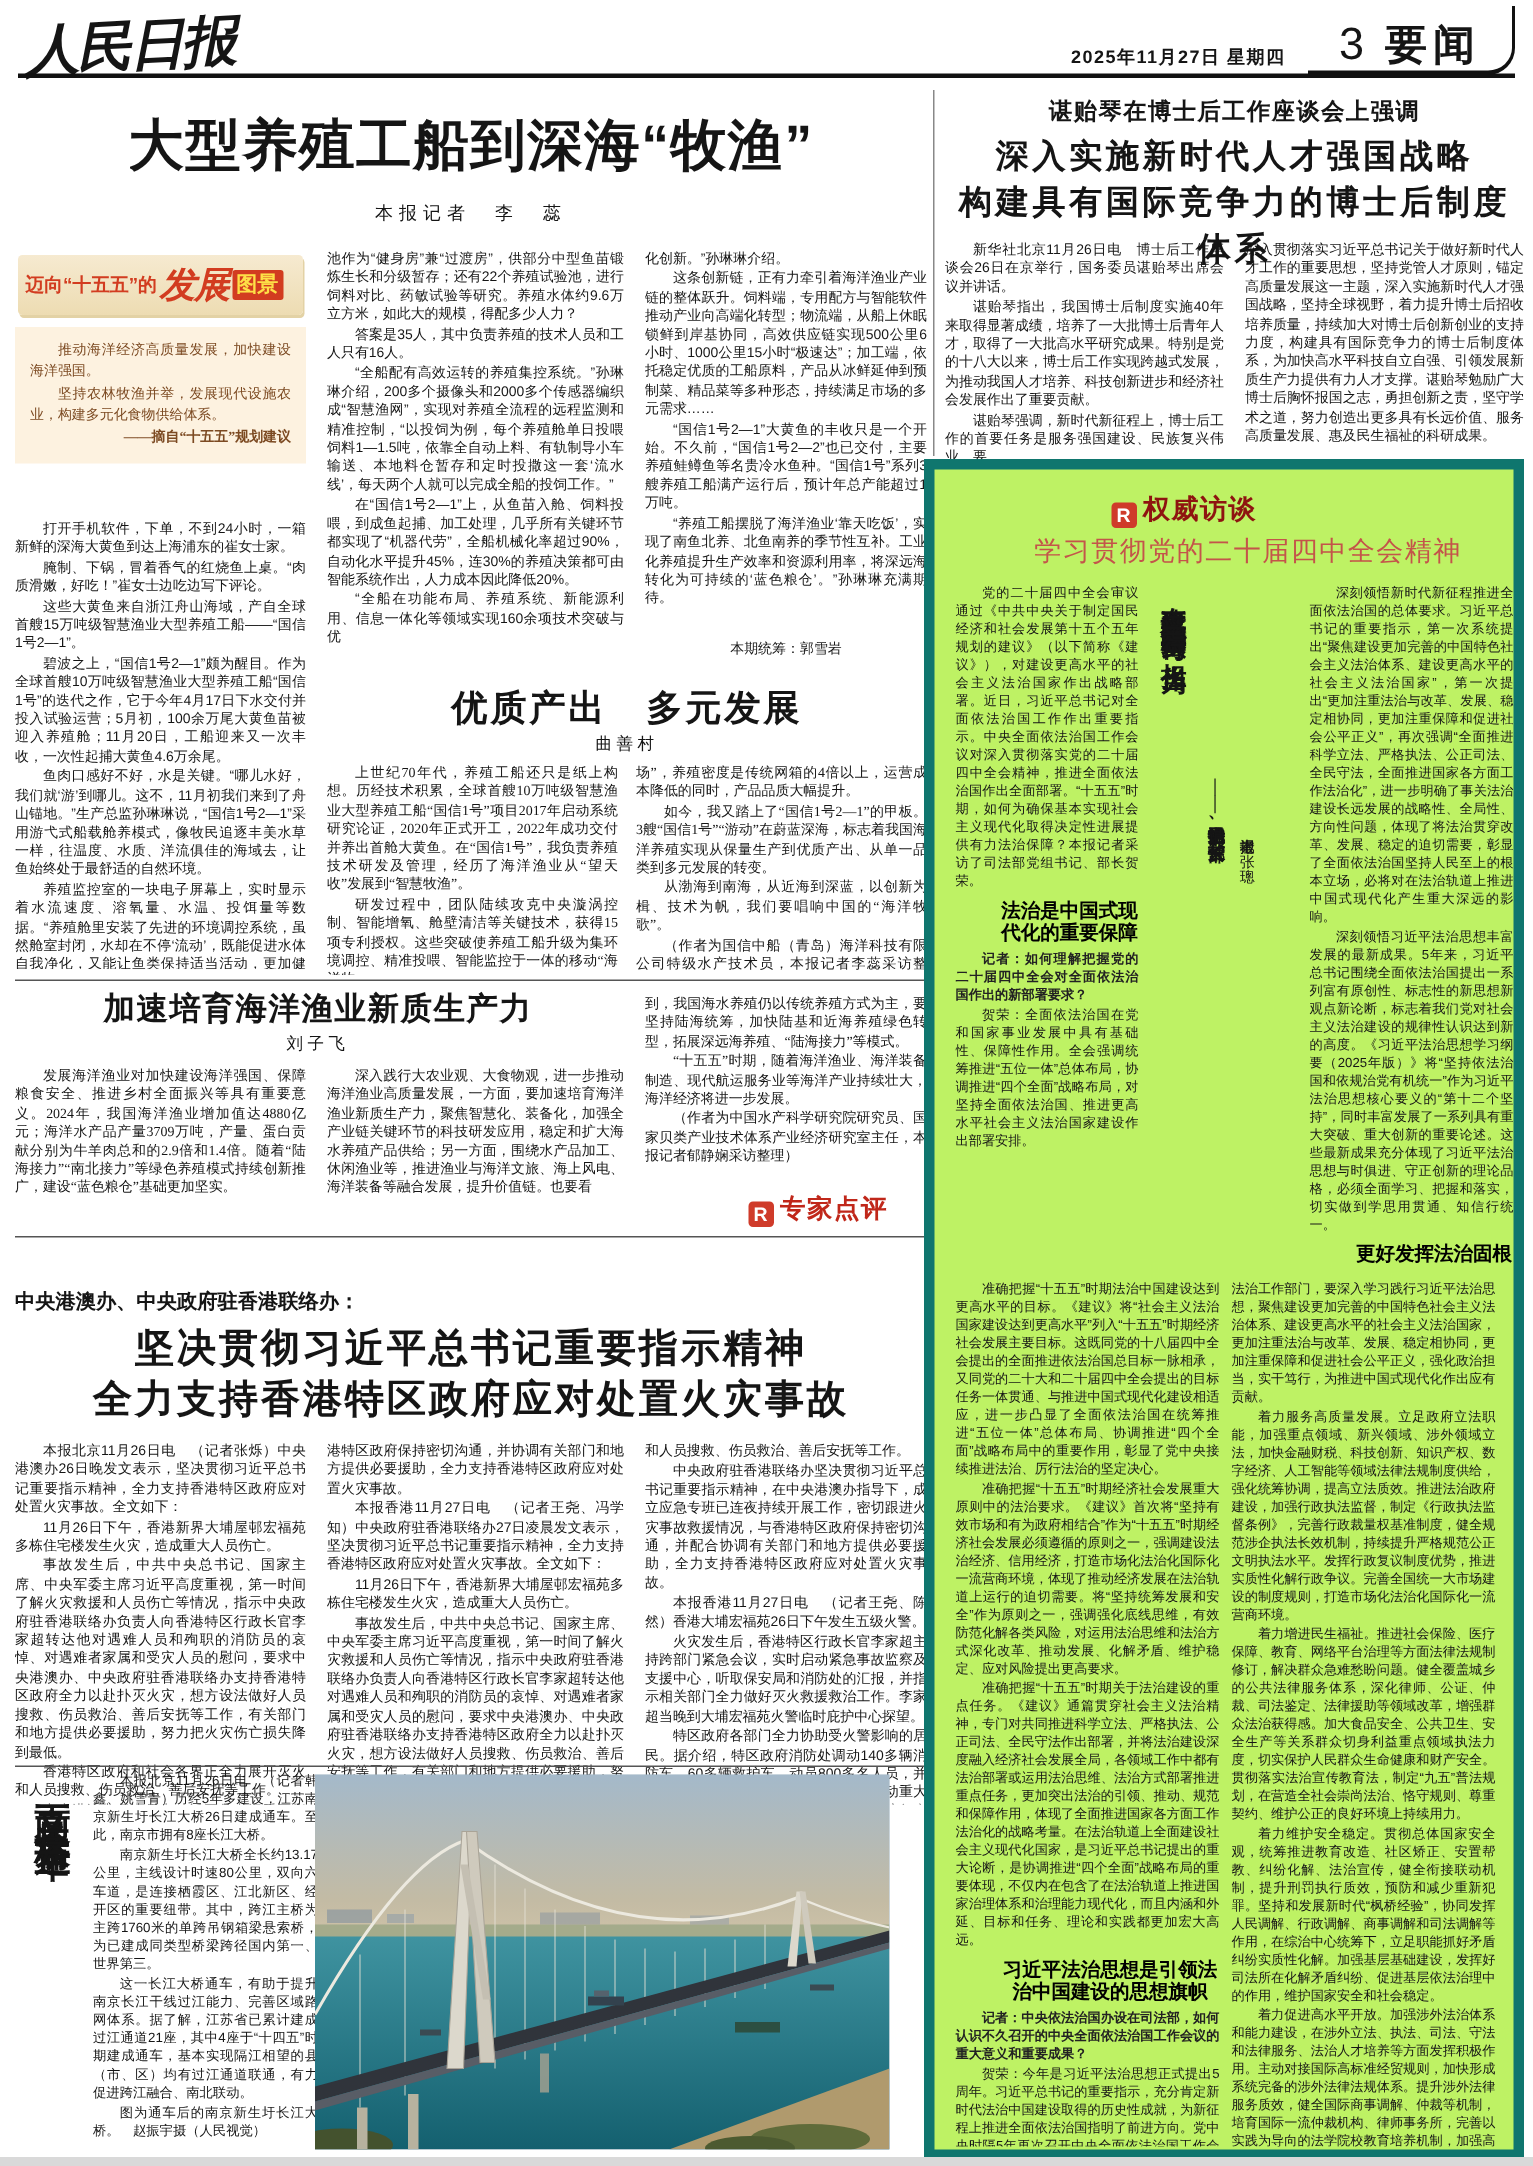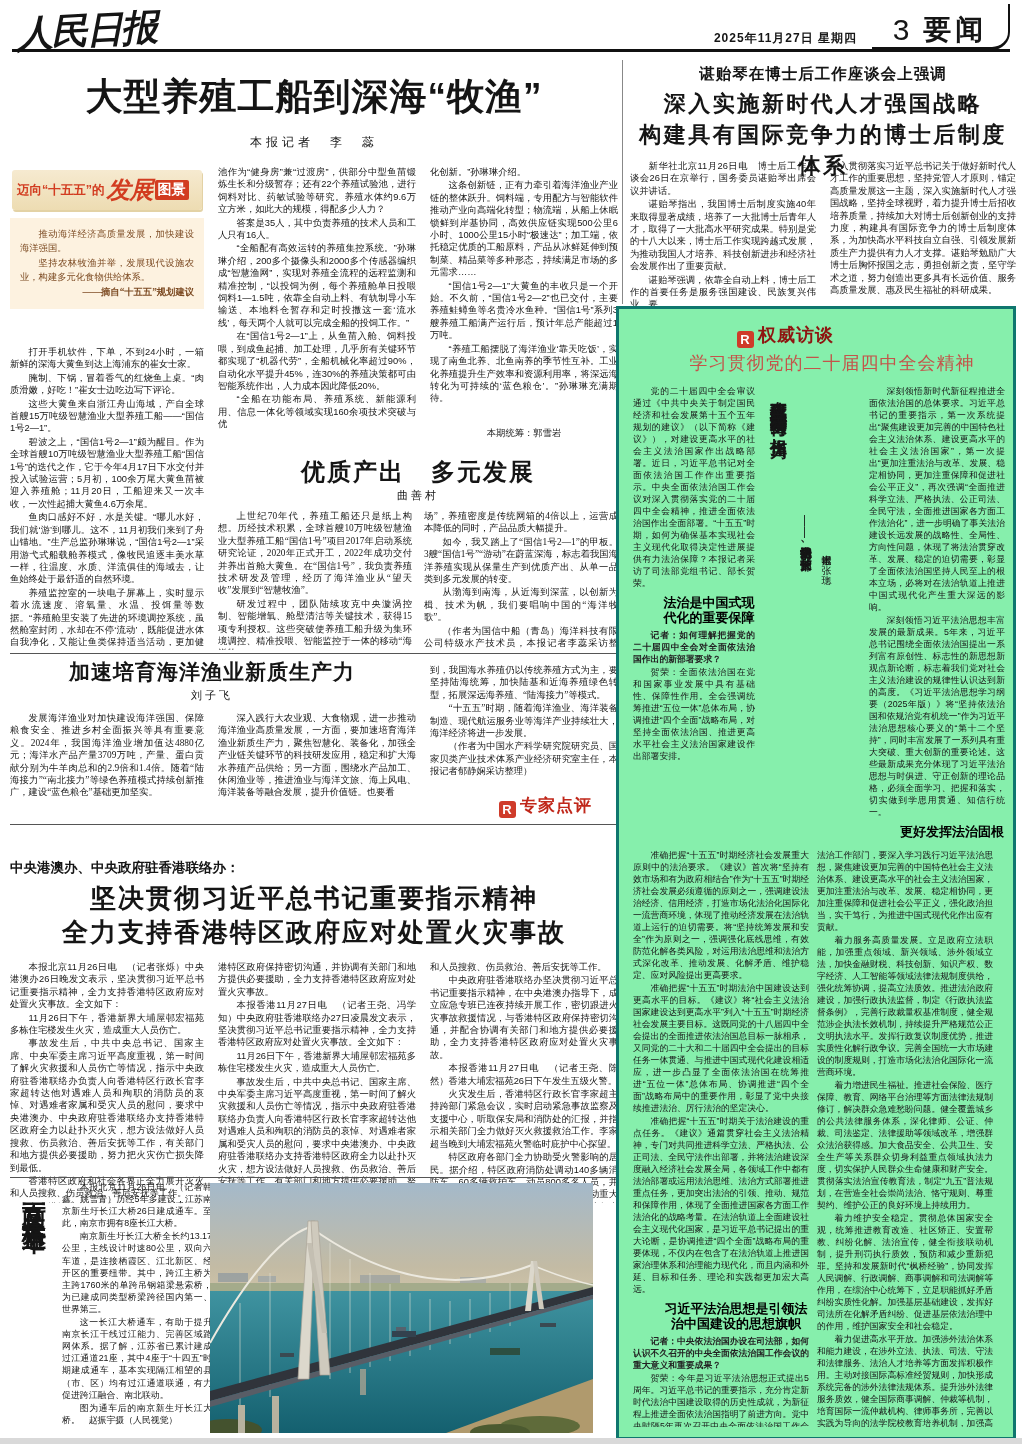--- a/index.html
+++ b/index.html
@@ -30,21 +30,21 @@
   #a1{left:10px;top:58px;width:608px;height:594px;}
   #a1 .hl{position:absolute;top:14px;width:100%;text-align:center;font-size:37px;font-weight:900;letter-spacing:1px;}
   #a1 .byl{position:absolute;top:76px;width:100%;text-align:center;font-size:12px;
            font-family:"Liberation Serif","DejaVu Serif",serif;letter-spacing:4px;}
   .badge{position:absolute;left:2px;top:112px;width:190px;height:40px;
          background:linear-gradient(180deg,#f6ead0,#eddcb2);border-radius:3px;display:flex;align-items:center;
          padding:0 5px;box-sizing:border-box;gap:2px;box-shadow:1px 2px 0 #e3d2a5;}
   .badge .b1{color:#d23c20;font-weight:900;font-size:12.5px;}
   .badge .b2{color:#d23c20;font-weight:900;font-style:italic;font-size:24px;
              font-family:"Liberation Serif","DejaVu Serif",serif;letter-spacing:-1px;}
-  .badge .b3{color:#ffffff;background:#d23c20;font-weight:900;font-size:14px;padding:1px 3px;border-radius:2px;}
+  .badge .b3{color:#fde047;background:#d23c20;font-weight:900;font-size:14px;padding:1px 3px;border-radius:2px;}
   .quote{position:absolute;left:0;top:160px;width:194px;background:#fdf2e0;padding:9px 10px;box-sizing:border-box;
          font-family:"Liberation Serif","DejaVu Serif",serif;color:#7c4a22;font-size:9.3px;line-height:14px;}
   .quote p.src{text-indent:0;text-align:right;font-weight:700;}
   #a1c1{left:0;top:288px;width:194px;height:300px;}
   #a1c2{left:208px;top:108px;width:198px;height:288px;}
   #a1c3{left:420px;top:108px;width:188px;height:288px;}
   
   #a1b{left:208px;top:398px;width:400px;height:194px;}
   #a1b .hl2{position:absolute;top:0;width:100%;text-align:center;font-size:24px;font-weight:900;letter-spacing:2px;}
   #a1b .byl{position:absolute;top:32px;width:100%;text-align:center;font-size:11px;
@@ -77,21 +77,21 @@
            letter-spacing:3px;}
   #a5c1{left:52px;top:0;width:150px;height:253px;font-size:8.9px;line-height:12.1px;}
   .photo{position:absolute;left:200px;top:2px;width:383px;height:250px;background:#9db3c2;overflow:hidden;}
   
   #a2{left:630px;top:60px;width:386px;height:246px;}
   #a2 .kick{position:absolute;top:4px;width:100%;text-align:center;font-size:15.5px;font-weight:900;letter-spacing:1px;}
   #a2 .hl{position:absolute;top:28px;width:100%;text-align:center;font-size:22px;font-weight:900;letter-spacing:2.5px;line-height:31px;}
   #a2c1{left:0;top:100px;width:186px;height:146px;}
   #a2c2{left:200px;top:100px;width:186px;height:146px;}
   
-  #redbox{left:616px;top:306px;width:400px;height:1134px;border:3px solid #0f766e;box-sizing:border-box;background:#86efac;}
+  #redbox{left:616px;top:306px;width:400px;height:1134px;border:7px solid #0f766e;box-sizing:border-box;background:#bef264;}
   #redbox .brand{position:absolute;left:118px;top:14px;font-size:18px;font-weight:900;color:#8e1410;letter-spacing:1px;}
   #redbox .theme{position:absolute;left:16px;top:42px;width:100%;text-align:center;font-size:18px;color:#c4544a;letter-spacing:1px;}
   .ibody{font-size:8.8px;line-height:12px;}
   #iul{left:14px;top:76px;width:122px;height:454px;}
   #imid{left:142px;top:78px;width:104px;height:452px;display:flex;}
   #iur{left:250px;top:76px;width:136px;height:454px;}
   #ill{left:14px;top:540px;width:176px;height:578px;}
   #ilr{left:198px;top:540px;width:176px;height:578px;}
   .vh1{writing-mode:vertical-rl;font-size:17px;font-weight:900;line-height:34px;letter-spacing:1px;height:452px;}
   .vh2{writing-mode:vertical-rl;font-size:11.5px;font-weight:700;margin-top:128px;height:300px;line-height:22px;
@@ -290,21 +290,21 @@
 
   <section id="a2" class="abs">
     <div class="kick">谌贻琴在博士后工作座谈会上强调</div>
     <div class="hl">
       <div>深入实施新时代人才强国战略</div>
       <div>构建具有国际竞争力的博士后制度体系</div>
     </div>
     <div id="a2c1" class="abs col body">
         <p>新华社北京11月26日电　博士后工作座谈会26日在京举行，国务委员谌贻琴出席会议并讲话。</p>
         <p>谌贻琴指出，我国博士后制度实施40年来取得显著成绩，培养了一大批博士后青年人才，取得了一大批高水平研究成果。特别是党的十八大以来，博士后工作实现跨越式发展，为推动我国人才培养、科技创新进步和经济社会发展作出了重要贡献。</p>
-        <p>谌贻琴强调，依靠全自动上料，博士后工作的首要任务是服务强国建设、民族复兴伟业。要</p>
+        <p>谌贻琴强调，新时代新征程上，博士后工作的首要任务是服务强国建设、民族复兴伟业。要</p>
       </div>
     <div id="a2c2" class="abs col body">
         <p class="cont">深入贯彻落实习近平总书记关于做好新时代人才工作的重要思想，坚持党管人才原则，锚定高质量发展这一主题，深入实施新时代人才强国战略，坚持全球视野，着力提升博士后招收培养质量，持续加大对博士后创新创业的支持力度，构建具有国际竞争力的博士后制度体系，为加快高水平科技自立自强、引领发展新质生产力提供有力人才支撑。谌贻琴勉励广大博士后胸怀报国之志，勇担创新之责，坚守学术之道，努力创造出更多具有长远价值、服务高质量发展、惠及民生福祉的科研成果。</p>
       </div>
   </section>
 
   <div class="vdivider" style="left:622px;top:60px;height:244px;"></div>
 
   <section id="redbox" class="abs">
     <div class="brand">
@@ -321,22 +321,22 @@
       <div class="vh1">在建设更高水平社会主义法治国家中实干笃行、担当作为</div>
       <div class="vh2">——访司法部党组书记、部长贺荣</div>
       <div class="vh3">本报记者　张　璁</div>
     </div>
     <div id="iur" class="abs col ibody">
         <p>深刻领悟新时代新征程推进全面依法治国的总体要求。习近平总书记的重要指示，第一次系统提出“聚焦建设更加完善的中国特色社会主义法治体系、建设更高水平的社会主义法治国家”，第一次提出“更加注重法治与改革、发展、稳定相协同，更加注重保障和促进社会公平正义”，再次强调“全面推进科学立法、严格执法、公正司法、全民守法，全面推进国家各方面工作法治化”，进一步明确了事关法治建设长远发展的战略性、全局性、方向性问题，体现了将法治贯穿改革、发展、稳定的迫切需要，彰显了全面依法治国坚持人民至上的根本立场，必将对在法治轨道上推进中国式现代化产生重大深远的影响。</p>
         <p>深刻领悟习近平法治思想丰富发展的最新成果。5年来，习近平总书记围绕全面依法治国提出一系列富有原创性、标志性的新思想新观点新论断，标志着我们党对社会主义法治建设的规律性认识达到新的高度。《习近平法治思想学习纲要（2025年版）》将“坚持依法治国和依规治党有机统一”作为习近平法治思想核心要义的“第十二个坚持”，同时丰富发展了一系列具有重大突破、重大创新的重要论述。这些最新成果充分体现了习近平法治思想与时俱进、守正创新的理论品格，必须全面学习、把握和落实，切实做到学思用贯通、知信行统一。</p>
         <p class="sub">更好发挥法治固根本、稳预期、利长远的保障作用</p>
       </div>
     <div id="ill" class="abs col ibody">
+        <p>准确把握“十五五”时期法治中国建设达到更高水平的目标。《建议》将“社会主义法治国家建设达到更高水平”列入“十五五”时期经济社会发展主要目标。这既同党的十八届四中全会提出的全面推进依法治国总目标一脉相承，又同党的二十大和二十届四中全会提出的目标任务一体贯通、与推进中国式现代化建设相适应，进一步凸显了全面依法治国在统筹推进“五位一体”总体布局、协调推进“四个全面”战略布局中的重要作用，彰显了党中央接续推进法治、厉行法治的坚定决心。</p>
         <p>准确把握“十五五”时期经济社会发展重大原则中的法治要求。《建议》首次将“坚持有效市场和有为政府相结合”作为“十五五”时期经济社会发展必须遵循的原则之一，强调建设法治经济、信用经济，打造市场化法治化国际化一流营商环境，体现了推动经济发展在法治轨道上运行的迫切需要。将“坚持统筹发展和安全”作为原则之一，强调强化底线思维，有效防范化解各类风险，对运用法治思维和法治方式深化改革、推动发展、化解矛盾、维护稳定、应对风险提出更高要求。</p>
-        <p>准确把握“十五五”时期法治中国建设达到更高水平的目标。《建议》将“社会主义法治国家建设达到更高水平”列入“十五五”时期经济社会发展主要目标。这既同党的十八届四中全会提出的全面推进依法治国总目标一脉相承，又同党的二十大和二十届四中全会提出的目标任务一体贯通、与推进中国式现代化建设相适应，进一步凸显了全面依法治国在统筹推进“五位一体”总体布局、协调推进“四个全面”战略布局中的重要作用，彰显了党中央接续推进法治、厉行法治的坚定决心。</p>
         <p>准确把握“十五五”时期关于法治建设的重点任务。《建议》通篇贯穿社会主义法治精神，专门对共同推进科学立法、严格执法、公正司法、全民守法作出部署，并将法治建设深度融入经济社会发展全局，各领域工作中都有法治部署或运用法治思维、法治方式部署推进重点任务，更加突出法治的引领、推动、规范和保障作用，体现了全面推进国家各方面工作法治化的战略考量。在法治轨道上全面建设社会主义现代化国家，是习近平总书记提出的重大论断，是协调推进“四个全面”战略布局的重要体现，不仅内在包含了在法治轨道上推进国家治理体系和治理能力现代化，而且内涵和外延、目标和任务、理论和实践都更加宏大高远。</p>
         <p class="sub">习近平法治思想是引领法治中国建设的思想旗帜</p>
         <p class="q">记者：中央依法治国办设在司法部，如何认识不久召开的中央全面依法治国工作会议的重大意义和重要成果？</p>
         <p>贺荣：今年是习近平法治思想正式提出5周年。习近平总书记的重要指示，充分肯定新时代法治中国建设取得的历史性成就，为新征程上推进全面依法治国指明了前进方向。党中央时隔5年再次召开中央全面依法治国工作会议，贯彻落实党的二十届四中全会精神，深入总结习近平法治思想最新理论成果、实践成果，对当前和今后一个时期全面依法治国作出全面部署。</p>
       </div>
     <div id="ilr" class="abs col ibody">
         <p class="cont">法治工作部门，要深入学习践行习近平法治思想，聚焦建设更加完善的中国特色社会主义法治体系、建设更高水平的社会主义法治国家，更加注重法治与改革、发展、稳定相协同，更加注重保障和促进社会公平正义，强化政治担当，实干笃行，为推进中国式现代化作出应有贡献。</p>
         <p>着力服务高质量发展。立足政府立法职能，加强重点领域、新兴领域、涉外领域立法，加快金融财税、科技创新、知识产权、数字经济、人工智能等领域法律法规制度供给，强化统筹协调，提高立法质效。推进法治政府建设，加强行政执法监督，制定《行政执法监督条例》，完善行政裁量权基准制度，健全规范涉企执法长效机制，持续提升严格规范公正文明执法水平。发挥行政复议制度优势，推进实质性化解行政争议。完善全国统一大市场建设的制度规则，打造市场化法治化国际化一流营商环境。</p>
         <p>着力增进民生福祉。推进社会保险、医疗保障、教育、网络平台治理等方面法律法规制修订，解决群众急难愁盼问题。健全覆盖城乡的公共法律服务体系，深化律师、公证、仲裁、司法鉴定、法律援助等领域改革，增强群众法治获得感。加大食品安全、公共卫生、安全生产等关系群众切身利益重点领域执法力度，切实保护人民群众生命健康和财产安全。贯彻落实法治宣传教育法，制定“九五”普法规划，在营造全社会崇尚法治、恪守规则、尊重契约、维护公正的良好环境上持续用力。</p>
         <p>着力维护安全稳定。贯彻总体国家安全观，统筹推进教育改造、社区矫正、安置帮教、纠纷化解、法治宣传，健全衔接联动机制，提升刑罚执行质效，预防和减少重新犯罪。坚持和发展新时代“枫桥经验”，协同发挥人民调解、行政调解、商事调解和司法调解等作用，在综治中心统筹下，立足职能抓好矛盾纠纷实质性化解。加强基层基础建设，发挥好司法所在化解矛盾纠纷、促进基层依法治理中的作用，维护国家安全和社会稳定。</p>

